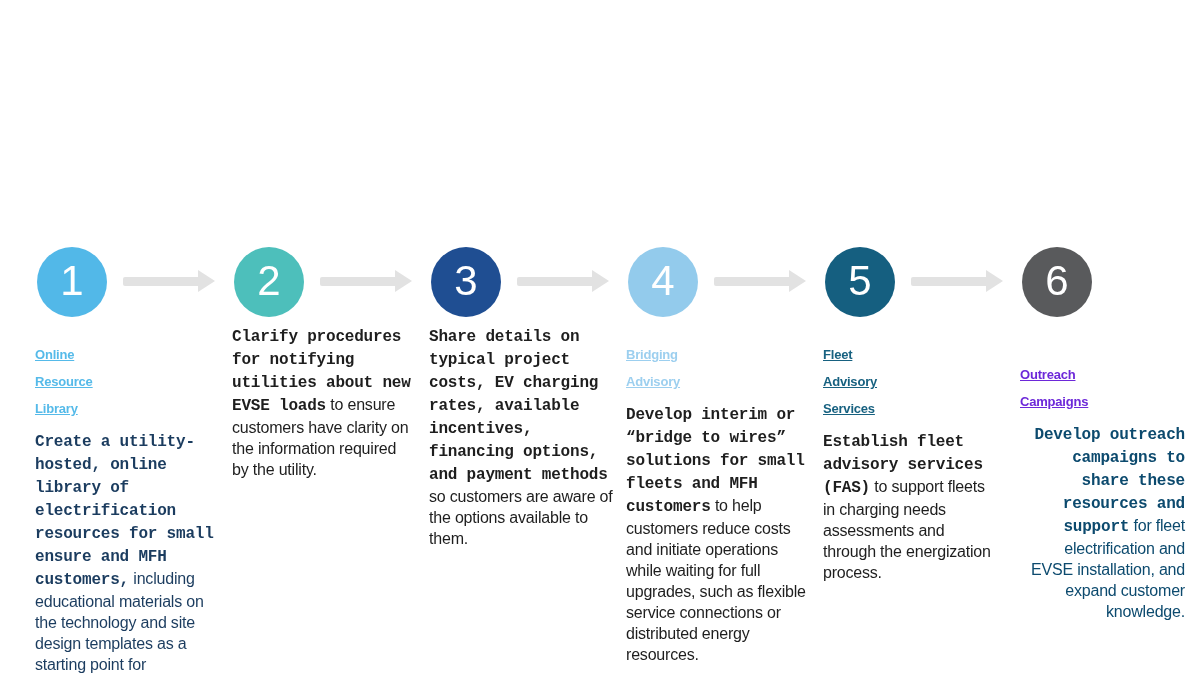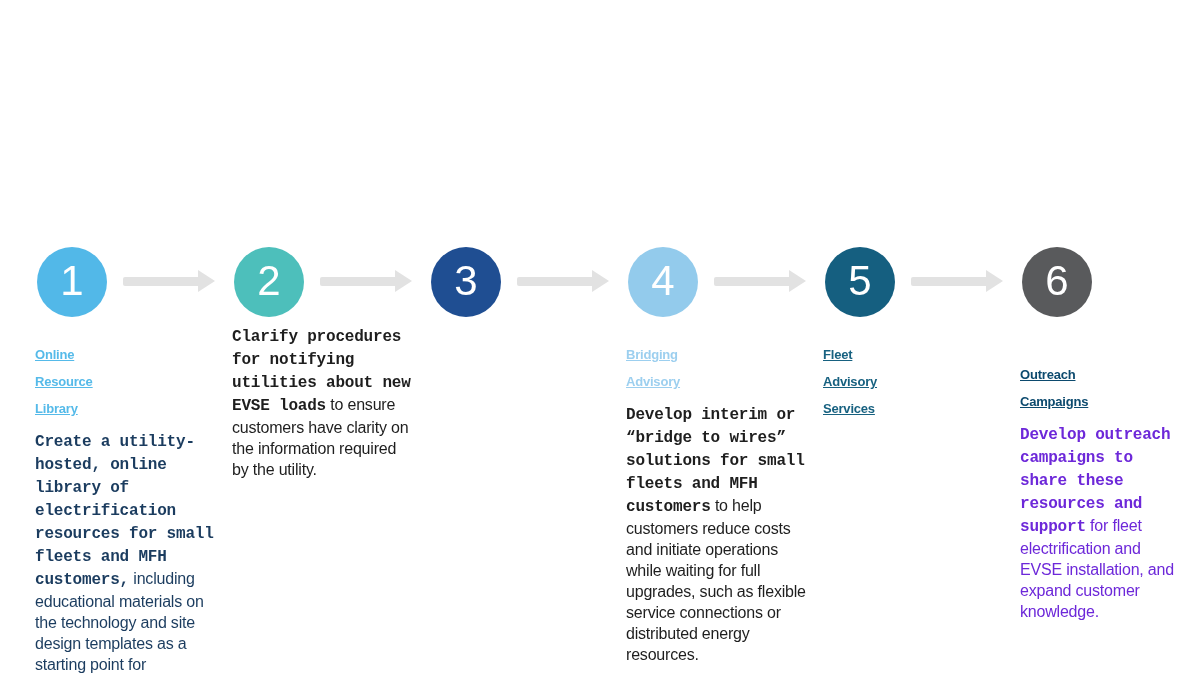--- a/index.html
+++ b/index.html
@@ -82,39 +82,43 @@
 <div id="canvas">
 
   <div class="step" style="left:35px; width:184px;">
     <div class="circle" style="background-color: rgb(82, 184, 232);">
       <span class="num">1</span>
     </div>
     <h2 class="heading" style="color: rgb(85, 186, 233);">Online
 Resource
 Library</h2>
     <p class="body" style="color: rgb(27, 60, 95);">
-      <strong>Create a utility-hosted, online library of electrification resources for small fleets and MFH customers,</strong>
+      <strong>Create a utility-hosted, online library of electrification resources for small ensure and MFH customers,</strong>
       <span>including educational materials on the technology and site design templates as a starting point for customers.</span>
     </p>
   </div>
 
   <div class="step" style="left:232px; width:184px;">
     <div class="circle" style="background-color: rgb(77, 191, 187);">
       <span class="num">2</span>
     </div>
     <p class="body" style="color: rgb(30, 30, 30);">
       <strong>Clarify procedures for notifying utilities about new EVSE  loads</strong>
       <span>to ensure customers have clarity on the information required by the utility.</span>
     </p>
   </div>
 
   <div class="step" style="left:429px; width:184px;">
     <div class="circle" style="background-color: rgb(31, 78, 146);">
       <span class="num">3</span>
     </div>
+    <p class="body" style="color: rgb(30, 30, 30);">
+      <strong>Share details on typical project costs, EV charging rates, available incentives, financing options, and payment methods</strong>
+      <span>so customers are aware of the options available to them.</span>
+    </p>
   </div>
 
   <div class="step" style="left:626px; width:186px;">
     <div class="circle" style="background-color: rgb(147, 203, 236);">
       <span class="num">4</span>
     </div>
     <h2 class="heading" style="color: rgb(156, 207, 239);">Bridging
 Advisory</h2>
     <p class="body" style="color: rgb(30, 30, 30);">
       <strong>Develop interim or “bridge to wires” solutions for small fleets and MFH customers</strong>
@@ -122,29 +126,33 @@
     </p>
   </div>
 
   <div class="step" style="left:823px; width:176px;">
     <div class="circle" style="background-color: rgb(21, 95, 128);">
       <span class="num">5</span>
     </div>
     <h2 class="heading" style="color: rgb(23, 97, 128);">Fleet
 Advisory
 Services</h2>
+    <p class="body" style="color: rgb(30, 30, 30);">
+      <strong>Establish fleet advisory services (FAS)</strong>
+      <span>to support fleets in charging needs assessments and through the energization process.</span>
+    </p>
   </div>
 
   <div class="step" style="left:1020px; width:165px;">
     <div class="circle" style="background-color: rgb(89, 90, 92);">
       <span class="num">6</span>
     </div>
-    <h2 class="heading" style="color: #0c4a6e; margin-top: 44px;">Outreach
+    <h2 class="heading" style="color: #6d28d9; margin-top: 44px;">Outreach
 Campaigns</h2>
-    <p class="body" style="color: #6d28d9;">
+    <p class="body" style="color: #0c4a6e; text-align: right;">
       <strong>Develop outreach campaigns to share these resources and support</strong>
       <span>for fleet electrification and EVSE installation, and expand customer knowledge.</span>
     </p>
   </div>
 
   <div class="arrow" style="left:123px;">
     <div class="arrow-bar" style="background-color: rgb(226, 226, 226);"></div>
     <div class="arrow-head" style="border-left-color: rgb(226, 226, 226);"></div>
   </div>
   <div class="arrow" style="left:320px;">

